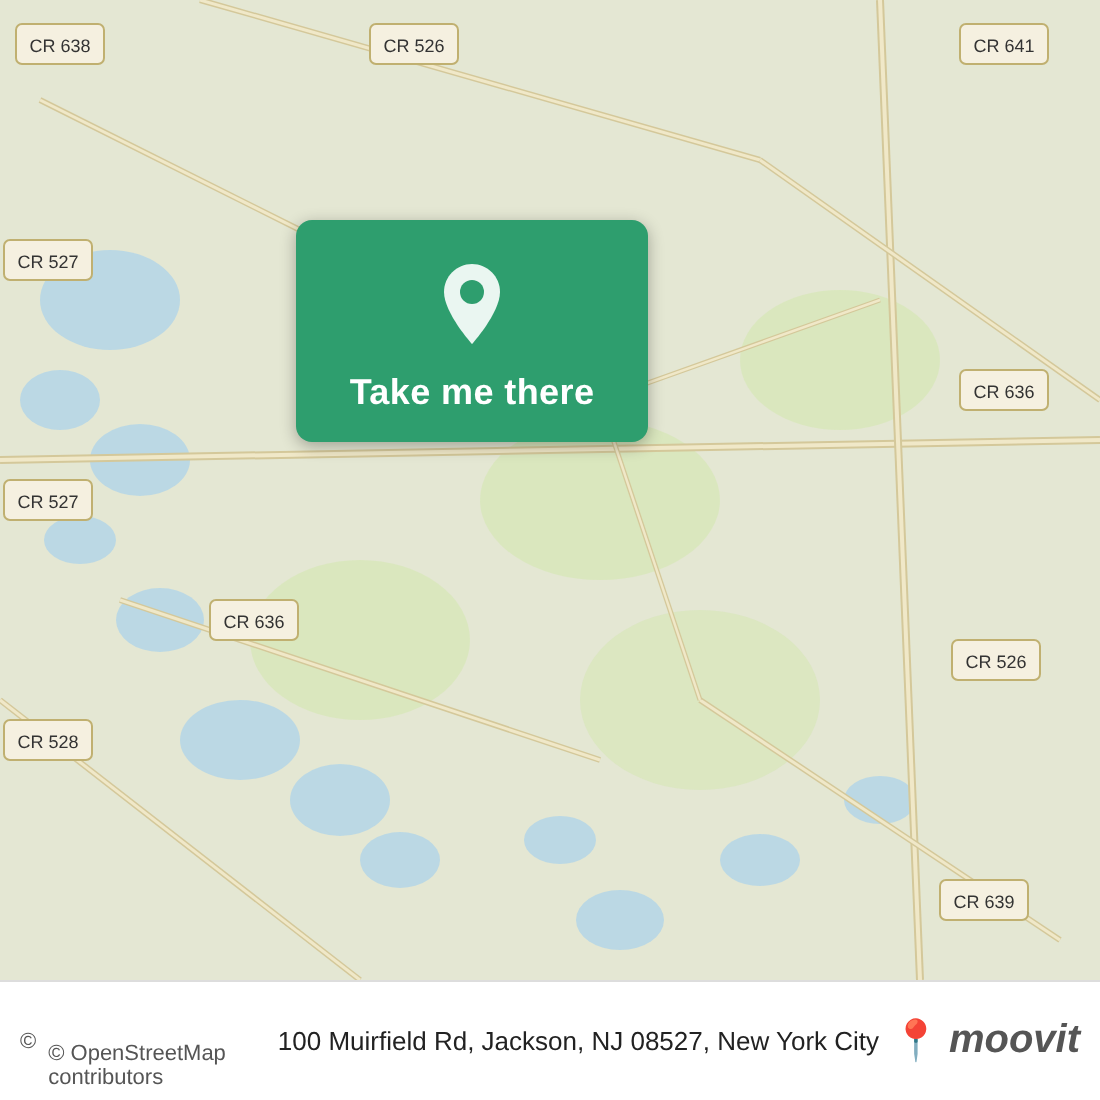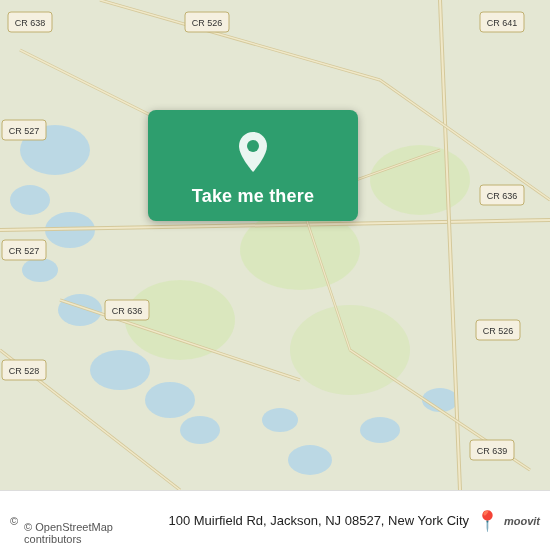--- a/index.html
+++ b/index.html
@@ -26,21 +26,21 @@
       height: 100%;
       position: absolute;
       top: 0; left: 0;
     }
 
     
     #take-me-card {
       position: absolute;
       top: 110px;
       left: 148px;
-      width: 210px;
+      width: 176px;
       background: #2e9e6e;
       border-radius: 8px;
       display: flex;
       flex-direction: column;
       align-items: center;
       padding: 18px 20px 14px 20px;
       cursor: pointer;
       box-shadow: 0 2px 8px rgba(0,0,0,0.3);
     }
 
@@ -86,21 +86,21 @@
       font-weight: 500;
     }
 
     #moovit-logo {
       display: flex;
       align-items: center;
       gap: 4px;
     }
 
     #moovit-text {
-      font-size: 11px;
+      font-size: 20px;
       font-weight: 700;
       color: #555;
       font-style: italic;
     }
 
     #moovit-pin {
       color: #e8412a;
       font-size: 20px;
     }
   </style>

